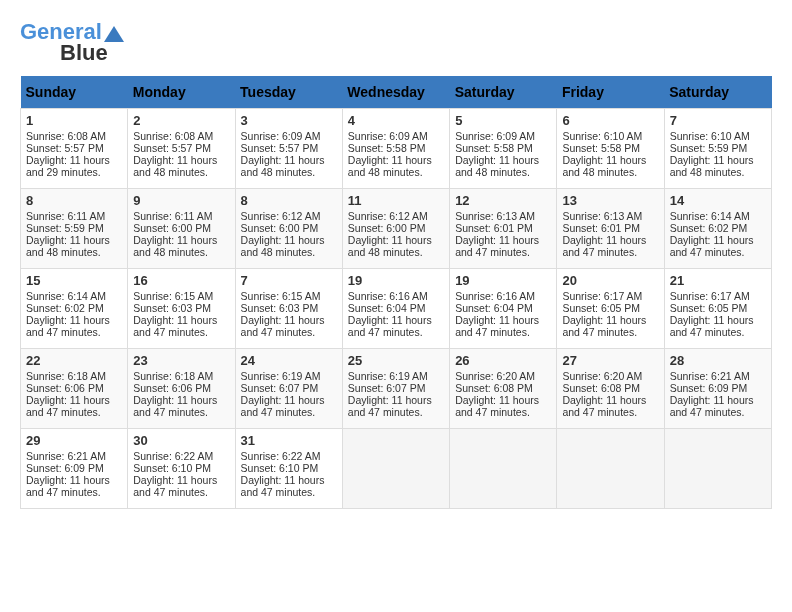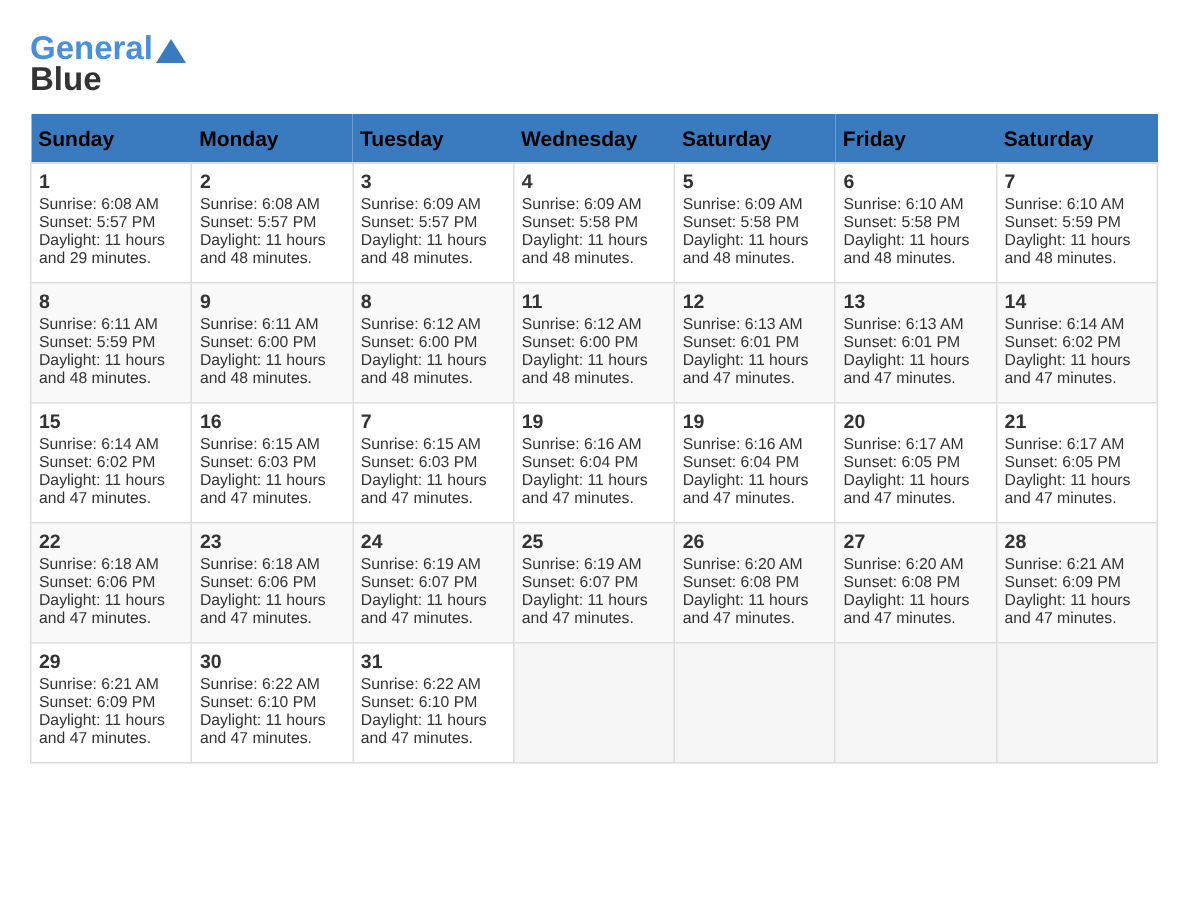--- a/index.html
+++ b/index.html
@@ -89,21 +89,21 @@
 
 <div class="header">
   <div class="logo">
     <div>
       <div style="display:flex;align-items:flex-end;">
         <span class="logo-text"><span>General</span></span>
         <svg class="logo-icon" viewBox="0 0 20 20">
           <polygon points="0,18 10,2 20,18" fill="#3a7abf"></polygon>
         </svg>
       </div>
-      <div style="font-size:22px;font-weight:bold;color:#333;margin-top:-4px;">Blue</div>
+      <div style="font-size:22px;font-weight:bold;color:#333;margin-top:-4px;margin-left:40px;">Blue</div>
     </div>
   </div>
   <div class="title-block">
     <div class="month-title"></div>
     <div class="location"></div>
   </div>
 </div>
 
 <table>
   <thead>

